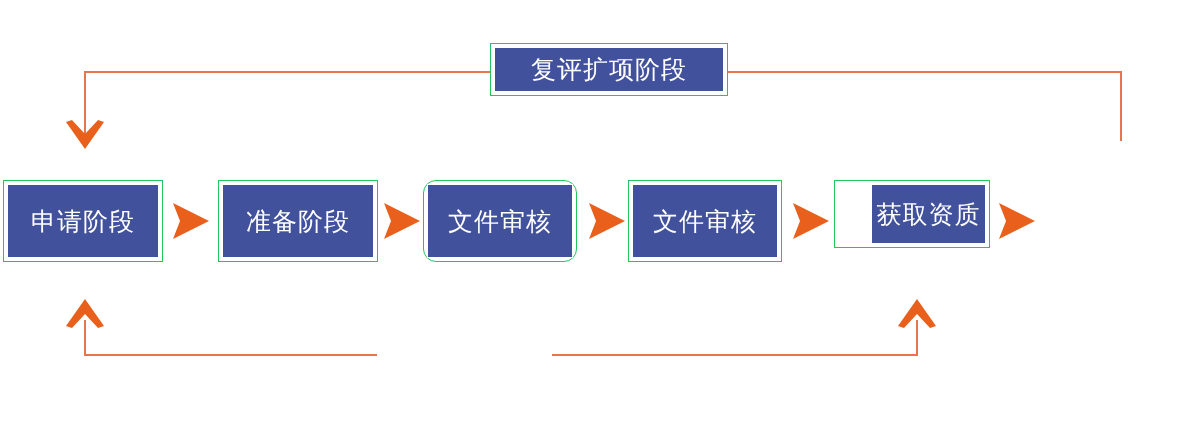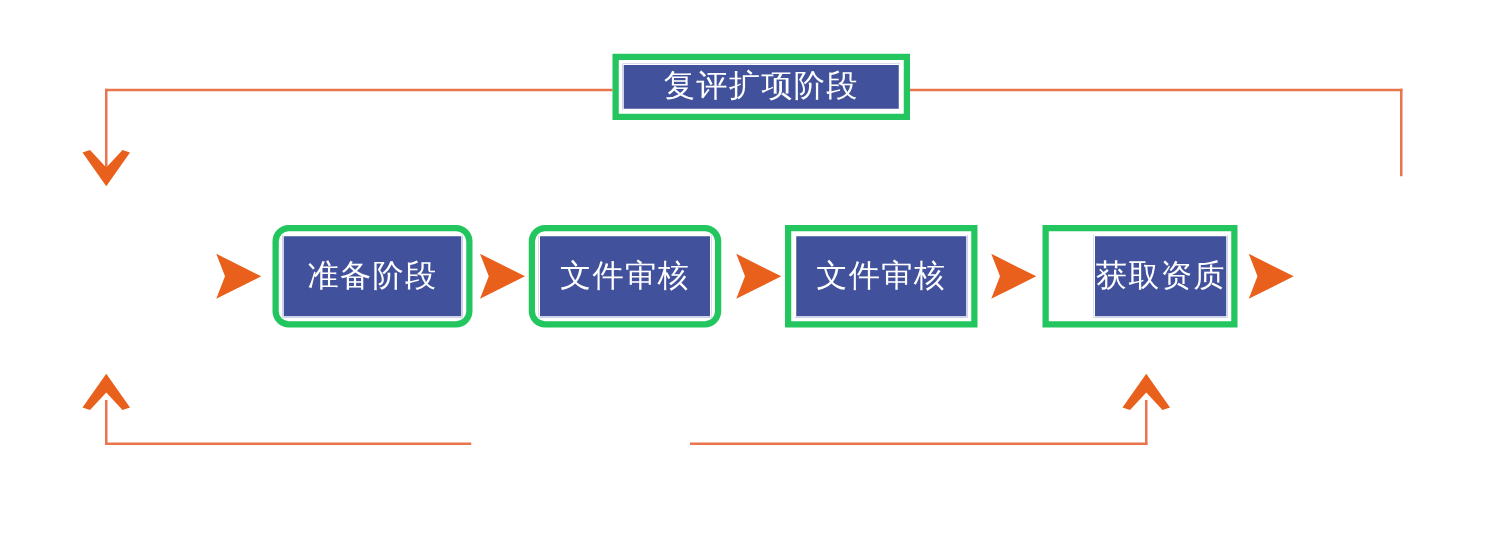--- a/index.html
+++ b/index.html
@@ -15,21 +15,21 @@
     width: 1200px;
     height: 433px;
     background: #ffffff;
     overflow: hidden;
   }
 
   
   .node {
     position: absolute;
     box-sizing: border-box;
-    border: 5px solid #22c55e;
+    border: 1px solid #22c55e;
     background: #ffffff;
     padding: 3px;
     z-index: 3;
   }
   .node-inner {
     width: 100%;
     height: 100%;
     box-sizing: border-box;
     background: #41519c;
     border: 1px solid #ffffff;
@@ -98,26 +98,31 @@
   <svg class="arrowhead" style="left:896px; top:299px;" width="42" height="32" viewBox="0 0 42 32">
     <path d="M21 0 L40 27 L34 29 L21 15 L8 29 L2 27 Z" fill="#e8601c"></path>
   </svg>
 
   <div class="node" style="left:490px; top:43px; width:238px; height:53px;">
     <div class="node-inner">
       <span class="node-label">复评扩项阶段</span>
     </div>
   </div>
 
+  <div class="node" style="left:3px; top:180px; width:160px; height:82px;">
+    <div class="node-inner">
+      <span class="node-label">申请阶段</span>
+    </div>
+  </div>
 
   <svg class="chevron" style="left:170px; top:200px;" width="42" height="42" viewBox="0 0 42 42">
     <path d="M3 3 L39 21 L3 39 L10 21 Z" fill="#e8601c"></path>
   </svg>
 
-  <div class="node" style="left:218px; top:180px; width:160px; height:82px;border-radius:13px;">
+  <div class="node" style="left:218px; top:180px; width:160px; height:82px;">
     <div class="node-inner">
       <span class="node-label">准备阶段</span>
     </div>
   </div>
 
   <svg class="chevron" style="left:381px; top:200px;" width="42" height="42" viewBox="0 0 42 42">
     <path d="M3 3 L39 21 L3 39 L10 21 Z" fill="#e8601c"></path>
   </svg>
 
   <div class="node" style="left:423px; top:180px; width:154px; height:82px;border-radius:13px;">
@@ -133,21 +138,21 @@
   <div class="node" style="left:628px; top:180px; width:154px; height:82px;">
     <div class="node-inner">
       <span class="node-label">文件审核</span>
     </div>
   </div>
 
   <svg class="chevron" style="left:790px; top:200px;" width="42" height="42" viewBox="0 0 42 42">
     <path d="M3 3 L39 21 L3 39 L10 21 Z" fill="#e8601c"></path>
   </svg>
 
-  <div class="node" style="left:834px; top:180px; width:156px; height:82px;padding-left:36px;">
+  <div class="node" style="left:834px; top:180px; width:156px; height:68px;padding-left:36px;">
     <div class="node-inner">
       <span class="node-label">获取资质</span>
     </div>
   </div>
 
   <svg class="chevron" style="left:996px; top:200px;" width="42" height="42" viewBox="0 0 42 42">
     <path d="M3 3 L39 21 L3 39 L10 21 Z" fill="#e8601c"></path>
   </svg>
 
 

